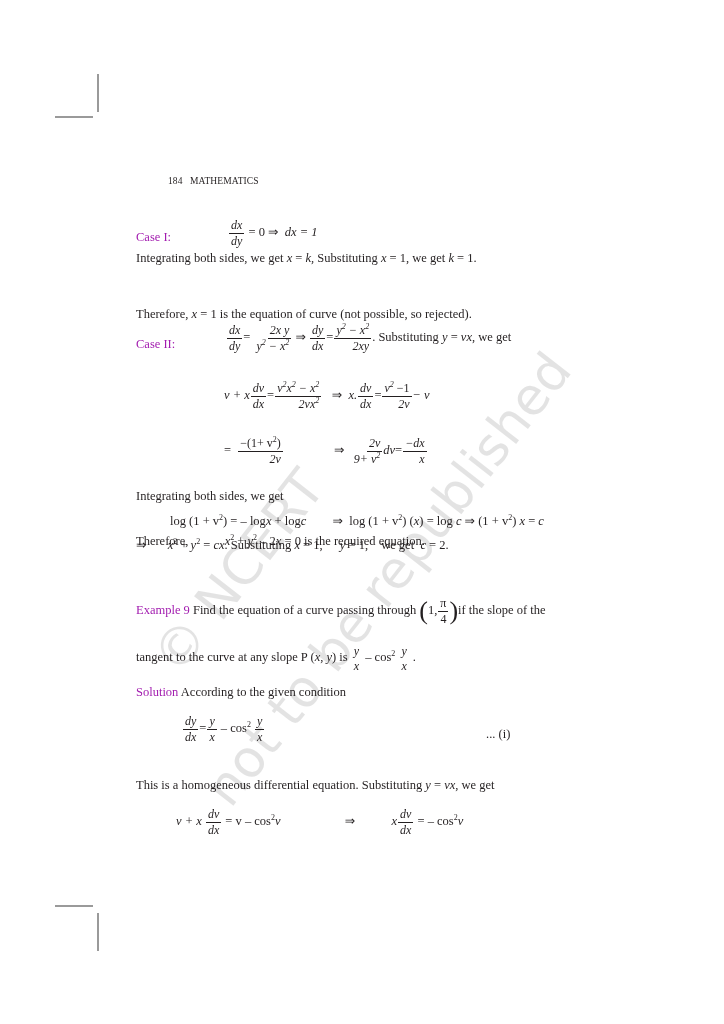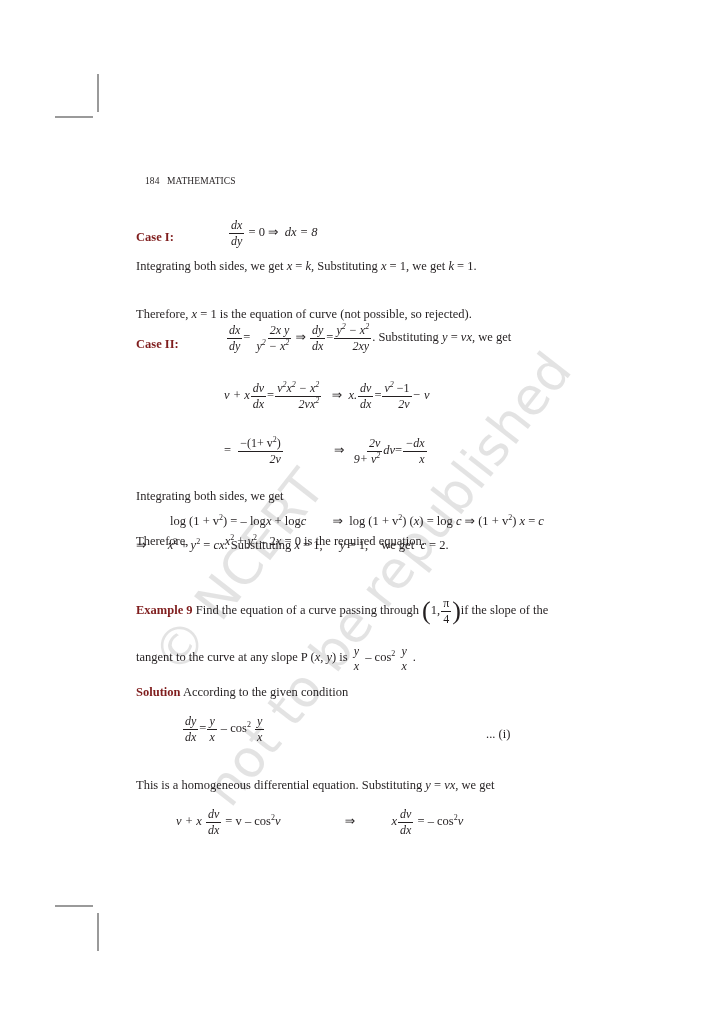--- a/index.html
+++ b/index.html
@@ -1,22 +1,22 @@
 <!DOCTYPE html>
 <html><head>
   <meta charset="utf-8">
   <style>
     html, body { margin: 0; padding: 0; background: #ffffff; }
     body { width: 724px; height: 1024px; position: relative; overflow: hidden;
            font-family: "Liberation Serif", serif; color: #231f20; }
     .crop { position: absolute; background: #9a9a9a; }
     .abs { position: absolute; white-space: nowrap; }
     .txt { font-size: 12.5px; line-height: 1; }
-    .hdr { font-size: 9.5px; letter-spacing: 0.1px; }
-    .accent { color: #7f1d1d; font-weight: bold; }
+    .hdr { font-size: 9.5px; letter-spacing: 0.1px; margin-left: 23px; }
+    .accent { color: #a21caf; font-weight: normal; }
     i, .it { font-style: italic; }
     .frac { display: inline-flex; flex-direction: column; align-items: flex-end; vertical-align: middle; margin: 0 1px; }
     .frac .num { padding: 0 2px 1px; border-bottom: 0.8px solid #231f20; font-size: 12px; line-height: 1.05; }
     .frac .den { padding: 1px 2px 0; font-size: 12px; line-height: 1.05; }
     .frac.nobar .num { border-bottom: none; }
     sup { font-size: 8px; vertical-align: 5px; line-height: 0; }
     .paren { font-size: 26px; font-weight: 100; vertical-align: middle; line-height: 1; }
     .watermark { position: absolute; color: rgba(0,0,0,0.11); font-family: "DejaVu Sans", sans-serif;
                  font-size: 52px; white-space: nowrap; transform-origin: left bottom; pointer-events: none; }
   </style>
@@ -37,24 +37,24 @@
 </div>
 
 <div class="abs txt accent" style="left:136px;top:231px;">Case I:</div>
 <div class="abs txt" style="left:228px;top:219px;">
   <span class="frac it">
       <span class="num">dx</span>
       <span class="den">dy</span>
     </span>
   <span>= 0</span>
   <span>⇒</span>&nbsp;
-  <span class="it">dx = 8</span>
+  <span class="it">dx = 1</span>
 </div>
 
-<div class="abs txt" style="left:136px;top:260px;">
+<div class="abs txt" style="left:136px;top:252px;">
   <span>Integrating both sides, we get </span><i>x</i><span> = </span><i>k,</i><span>  Substituting </span><i>x</i><span> = 1, we get </span><i>k</i><span> = 1.</span>
 </div>
 <div class="abs txt" style="left:136px;top:308px;">
   <span>Therefore, </span><i>x</i><span> = 1 is the equation of curve (not possible, so rejected).</span>
 </div>
 
 <div class="abs txt accent" style="left:136px;top:338px;">Case II:</div>
 <div class="abs txt" style="left:226px;top:324px;">
   <span class="frac it">
       <span class="num">dx</span>

